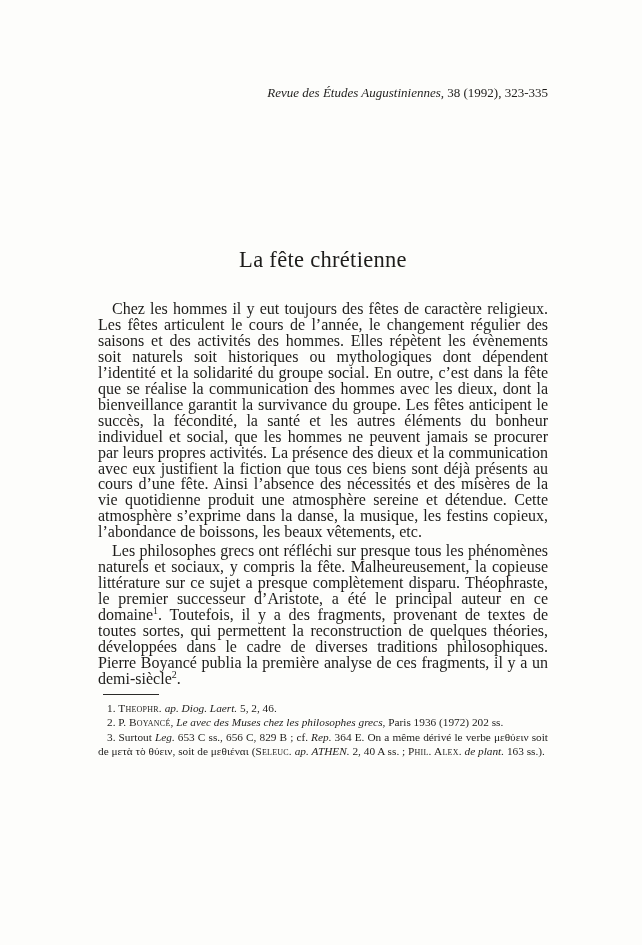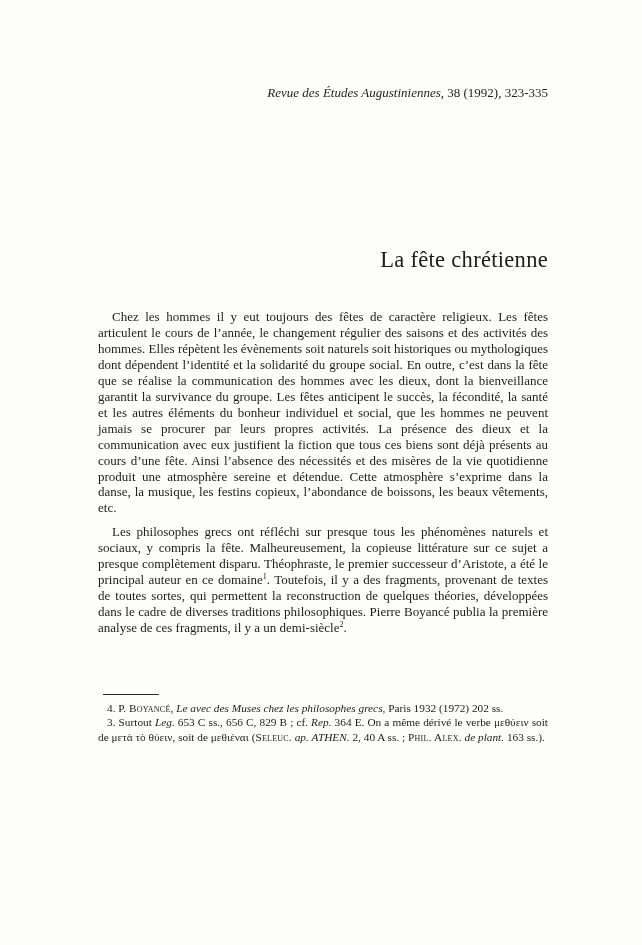--- a/index.html
+++ b/index.html
@@ -28,34 +28,34 @@
     font-size: 13px;
     line-height: 15px;
     white-space: nowrap;
   }
   .title {
     position: absolute;
     top: 247px;
     left: 98px;
     width: 450px;
     margin: 0;
-    text-align: right;
+    text-align: center;
     font-size: 22.5px;
     font-weight: 400;
     letter-spacing: 0.3px;
   }
   .body-text {
     position: absolute;
     top: 301px;
     left: 98px;
     width: 450px;
   }
   .para {
-    margin: 8px 0 3px 0;
-    font-size: 13px;
+    margin: 0 0 3px 0;
+    font-size: 16px;
     line-height: 15.95px;
     text-align: justify;
     text-indent: 14px;
   }
   .footnotes {
     position: absolute;
     top: 694px;
     left: 98px;
     width: 450px;
   }
@@ -85,17 +85,18 @@
 
   <h1 class="title">La fête chrétienne</h1>
 
   <div class="body-text">
     <p class="para"><span>Chez les hommes il y eut toujours des fêtes de caractère religieux. Les fêtes articulent le cours de l’année, le changement régulier des saisons et des activités des hommes. Elles répètent les évènements soit naturels soit historiques ou mythologiques dont dépendent l’identité et la solidarité du groupe social. En outre, c’est dans la fête que se réalise la communication des hommes avec les dieux, dont la bienveillance garantit la survivance du groupe. Les fêtes anticipent le succès, la fécondité, la santé et les autres éléments du bonheur individuel et social, que les hommes ne peuvent jamais se procurer par leurs propres activités. La présence des dieux et la communication avec eux justifient la fiction que tous ces biens sont déjà présents au cours d’une fête. Ainsi l’absence des nécessités et des misères de la vie quotidienne produit une atmosphère sereine et détendue. Cette atmosphère s’exprime dans la danse, la musique, les festins copieux, l’abondance de boissons, les beaux vêtements, etc.</span></p>
     <p class="para"><span>Les philosophes grecs ont réfléchi sur presque tous les phénomènes naturels et sociaux, y compris la fête. Malheureusement, la copieuse littérature sur ce sujet a presque complètement disparu. Théophraste, le premier successeur d’Aristote, a été le principal auteur en ce domaine</span><span class="sup">1</span><span>. Toutefois, il y a des fragments, provenant de textes de toutes sortes, qui permettent la reconstruction de quelques théories, développées dans le cadre de diverses traditions philosophiques. Pierre Boyancé publia la première analyse de ces fragments, il y a un demi-siècle</span><span class="sup">2</span><span>.</span></p>
   </div>
 
   <div class="footnotes">
     <div class="fn-rule"></div>
-    <p class="fn"><span>4. P. </span><span class="sc">Boyancé</span><span>, </span><span class="it">Le avec des Muses chez les philosophes grecs</span><span>, Paris 1932 (1972) 202 ss.</span></p>
+    <p class="fn"><span>1. </span><span class="sc">Theophr.</span><span> </span><span class="it">ap. Diog. Laert.</span><span> 5, 2, 46.</span></p>
+    <p class="fn"><span>2. P. </span><span class="sc">Boyancé</span><span>, </span><span class="it">Le avec des Muses chez les philosophes grecs</span><span>, Paris 1936 (1972) 202 ss.</span></p>
     <p class="fn"><span>3. Surtout </span><span class="it">Leg.</span><span> 653 C ss., 656 C, 829 B ; cf. </span><span class="it">Rep.</span><span> 364 E. On a même dérivé le verbe μεθύειν soit de μετὰ τὸ θύειν, soit de μεθιέναι (</span><span class="sc">Seleuc.</span><span> </span><span class="it">ap. ATHEN.</span><span> 2, 40 A ss. ; </span><span class="sc">Phil. Alex.</span><span> </span><span class="it">de plant.</span><span> 163 ss.).</span></p>
   </div>
 
 </div>
 
 </body></html>

